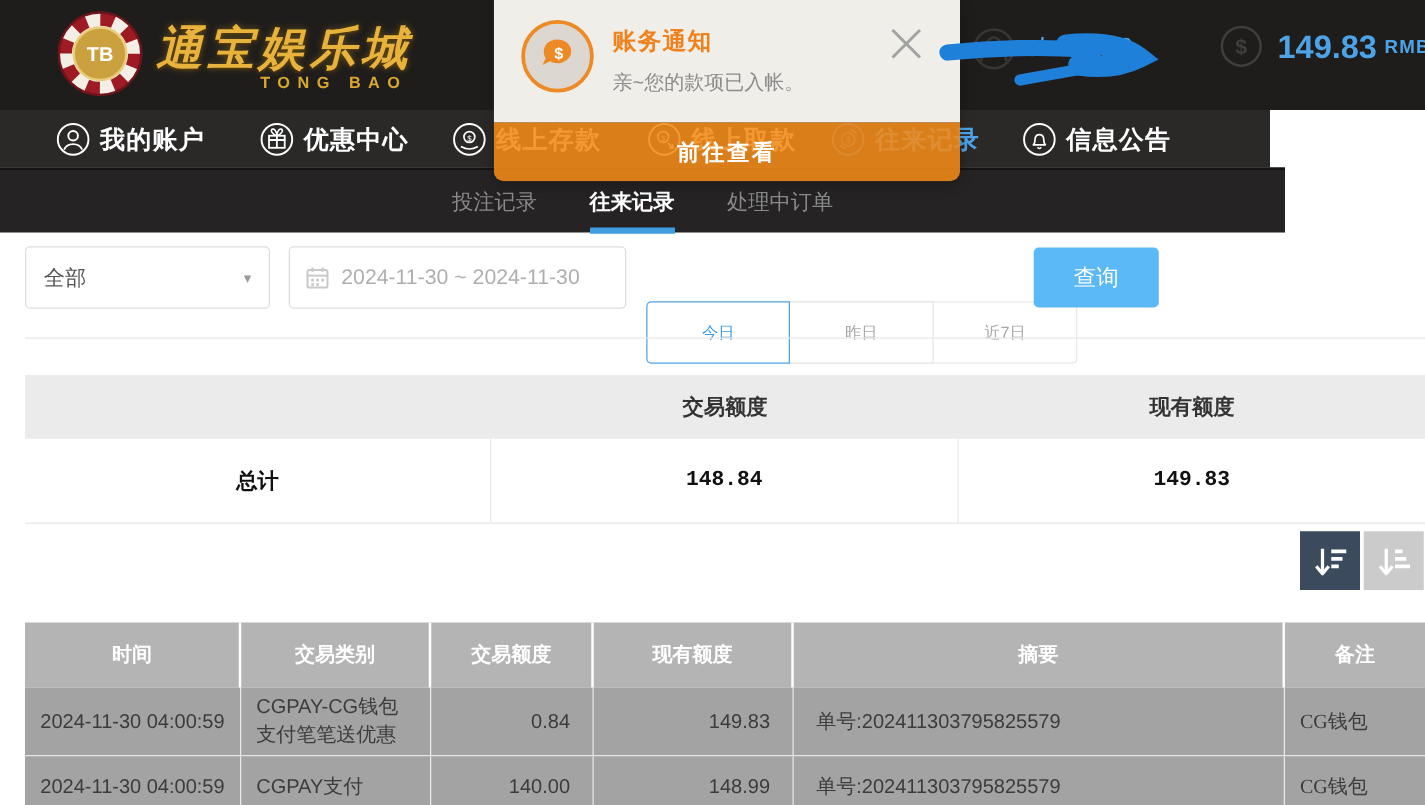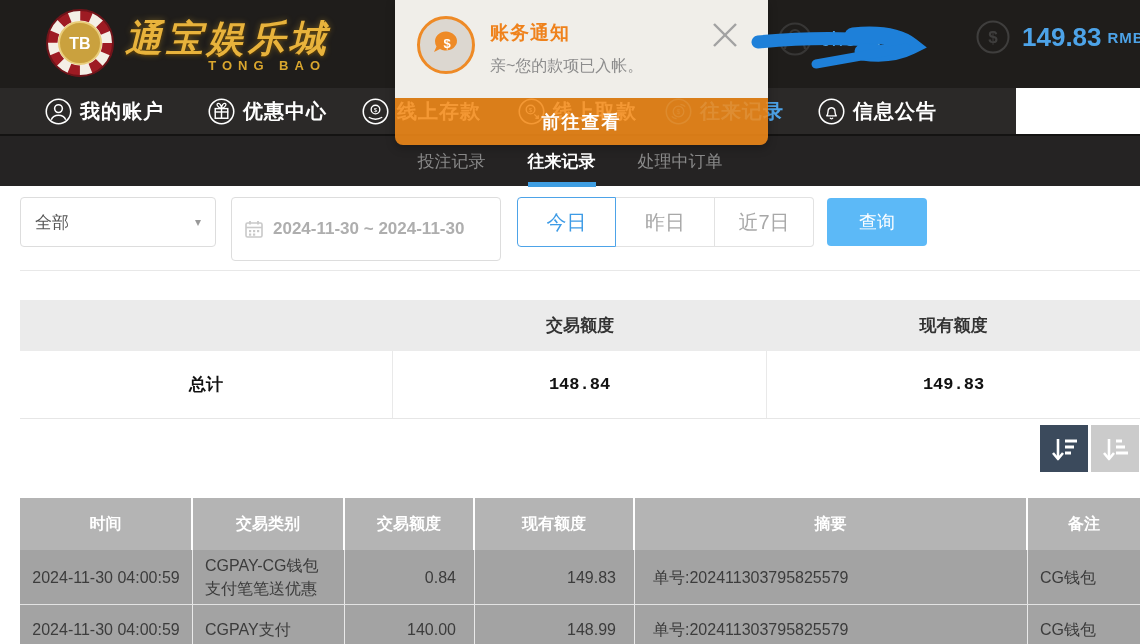--- a/index.html
+++ b/index.html
@@ -24,33 +24,33 @@
 
   
   .navbar { position:absolute; left:0; top:88px; width:1016px; height:46px; background:#2b2928; }
   .nav-item { position:absolute; top:0; height:46px; display:flex; align-items:center; cursor:pointer; }
   .nav-item .circ { width:27px; height:27px; }
   .nav-item .lbl { margin-left:8px; font-size:20px; font-weight:bold; color:#fff; letter-spacing:1px; }
   .nav-item.active .lbl { color:#4da3e8; }
   .nav-item.active .circ { opacity:.85; }
 
   
-  .tabbar { position:absolute; left:0; top:134px; width:1140px; height:52px; background:#252323; border-top:2px solid #141312; display:flex; justify-content:center; align-items:center; gap:42px; }
+  .tabbar { position:absolute; left:0; top:134px; width:1028px; height:52px; background:#252323; border-top:2px solid #141312; display:flex; justify-content:center; align-items:center; gap:42px; }
   .tab { position:relative; height:52px; display:flex; align-items:center; font-size:17px; color:#8a8a8a; cursor:pointer; }
   .tab.active { color:#ffffff; font-weight:bold; }
   .tab.active::after { content:""; position:absolute; left:50%; transform:translateX(-50%); bottom:0; width:68px; height:5px; background:#3f9ee2; }
 
   
   .select-box { position:absolute; left:20px; top:197px; width:196px; height:50px; border:1px solid #ddd; border-radius:4px; background:#fff; display:flex; align-items:center; padding:0 14px; cursor:pointer;gap:48px; }
   .select-box .val { font-size:17px; color:#555; flex:1; }
   .select-box .arrow { font-size:12px; color:#999; }
-  .date-box { position:absolute; left:231px; top:197px; width:270px; height:64px; border:1px solid #ddd; border-radius:4px; background:#fff; display:flex; align-items:center; padding:0 12px; cursor:pointer;font-weight:bold; }
+  .date-box { position:absolute; left:231px; top:197px; width:270px; height:50px; border:1px solid #ddd; border-radius:4px; background:#fff; display:flex; align-items:center; padding:0 12px; cursor:pointer; }
   .date-box .dval { margin-left:9px; font-size:17px; color:#aeaeae; }
   .quick-group { position:absolute; left:517px; top:197px; height:50px; display:flex; }
-  .qbtn { width:99px; height:50px; background:#fff; border:1px solid #e2e2e2; border-left:none; display:flex; align-items:center; justify-content:center; font-size:20px; color:#a8a8a8; cursor:pointer; }
+  .qbtn { width:115px; height:50px; background:#fff; border:1px solid #e2e2e2; border-left:none; display:flex; align-items:center; justify-content:center; font-size:13px; color:#a8a8a8; cursor:pointer;margin-top:44px; }
   .qbtn:first-child { border-left:1px solid #e2e2e2; border-radius:4px 0 0 4px; }
   .qbtn:last-child { border-radius:0 4px 4px 0; }
   .qbtn.active { border:1px solid #4da3e8; color:#3d9be6; }
   .search-btn { position:absolute; left:827px; top:198px; width:100px; height:48px; background:#5cb9f7; border:none; border-radius:4px; color:#fff; font-size:18px; cursor:pointer; font-family:inherit; }
   .hr-divider { position:absolute; left:20px; top:270px; width:1120px; height:1px; background:#e8e8e8; }
 
   
   .summary { position:absolute; left:20px; top:300px; width:1120px; }
   .sum-head { display:grid; grid-template-columns:373px 374px 373px; height:51px; background:#ebebeb; }
   .sum-head div { display:flex; align-items:center; justify-content:center; font-size:17px; font-weight:bold; color:#333; }
@@ -69,21 +69,21 @@
   .dt-head { display:grid; grid-template-columns:173px 152px 130px 160px 393px 1fr; height:52px; background:#b4b4b4; }
   .dt-head div { display:flex; align-items:center; justify-content:center; color:#fff; font-size:16px; font-weight:bold; border-right:2px solid #fff; }
   .dt-head div:last-child { border-right:none; }
   .dt-row { display:grid; grid-template-columns:173px 152px 130px 160px 393px 1fr; min-height:50px; border-bottom:1px solid #e3e3e3; background:#a3a3a3; }
   .dt-row > div { display:flex; align-items:center; font-size:16px; color:#3c3c3c; border-right:1px solid #e9e9e9; padding:4px 0; line-height:1.45; }
   .dt-row > div:last-child { border-right:none; }
   .c-time { justify-content:center; }
   .c-type { padding-left:12px !important; padding-right:10px !important; }
   .c-amt, .c-bal { justify-content:flex-end; padding-right:18px !important; }
   .c-sum { padding-left:18px !important; }
-  .c-rem { padding-left:12px !important; }
+  .c-rem { padding-left:12px !important;font-family:Liberation Serif, serif; }
 
   
   .popup { position:absolute; left:395px; top:0; width:373px; height:145px; z-index:50; border-radius:0 0 8px 8px; box-shadow:0 3px 10px rgba(0,0,0,.25); overflow:hidden; }
   .popup-body { position:absolute; left:0; top:0; width:373px; height:98px; background:#f0eee9; }
   .popup-icon { position:absolute; left:22px; top:16px; width:58px; height:58px; border-radius:50%; border:3px solid #ee8a26; background:#dcd7d0; display:flex; align-items:center; justify-content:center; }
   .popup-title { position:absolute; left:95px; top:20px; font-size:19px; font-weight:bold; color:#ef821c; letter-spacing:1px; }
   .popup-msg { position:absolute; left:95px; top:56px; font-size:16px; color:#8c8c8c; }
   .popup-close { position:absolute; left:313px; top:18px; width:34px; height:34px; cursor:pointer; }
   .popup-action { position:absolute; left:0; top:98px; width:373px; height:47px; background:rgba(242,138,24,.88); display:flex; align-items:center; justify-content:center; color:#fff; font-size:18px; font-weight:bold; letter-spacing:2px; cursor:pointer; }
 

